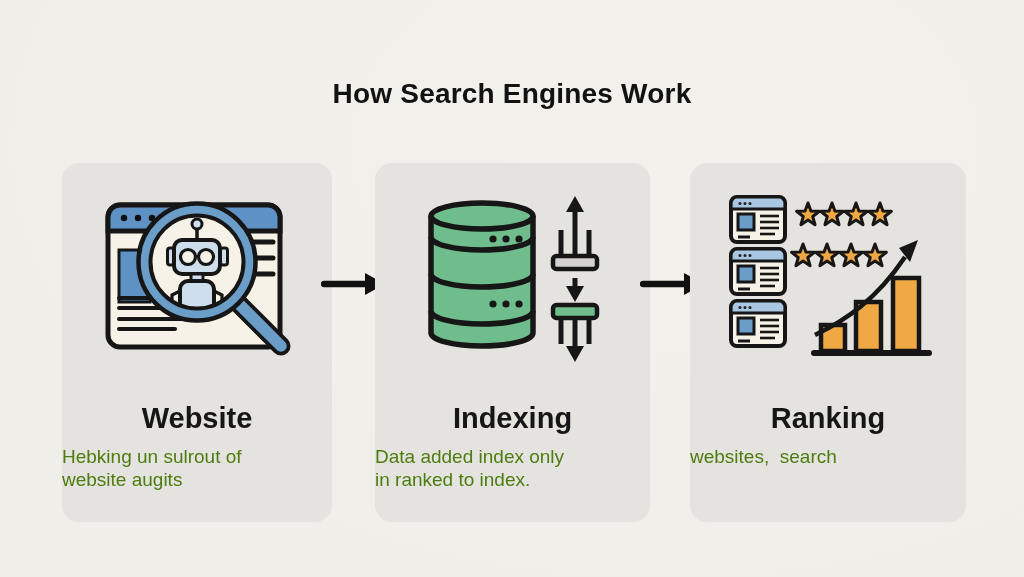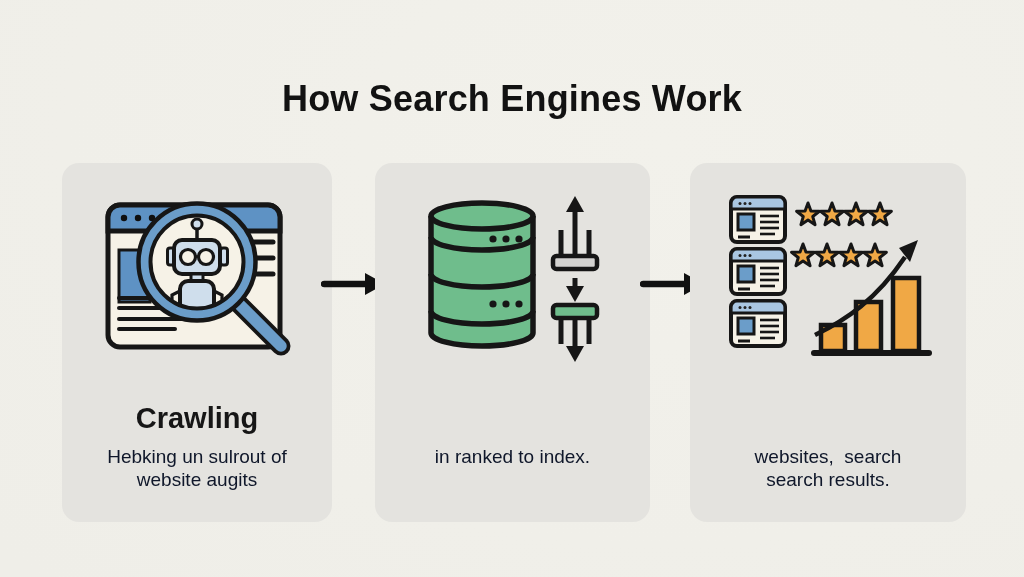--- a/index.html
+++ b/index.html
@@ -7,21 +7,21 @@
     width: 1024px; height: 577px;
     position: relative;
     overflow: hidden;
     background: radial-gradient(1200px 800px at 65% 25%, #f2f1eb, #efeee8 75%);
     font-family: "Liberation Sans", sans-serif;
     color: #181818;
   }
   .page-title {
     position: absolute; top: 78px; left: 0; width: 100%;
     text-align: center;
-    font-size: 36px; font-weight: 700; color: #121212;
+    font-size: 28px; font-weight: 700; color: #121212;
     letter-spacing: 0.2px;
   }
   .panel {
     position: absolute; top: 163px; height: 359px;
     background: #e4e3df;
     border-radius: 17px;
   }
   #panel-crawling { left: 62px;  width: 270px; }
   #panel-indexing { left: 375px; width: 275px; }
   #panel-ranking  { left: 690px; width: 276px; }
@@ -29,22 +29,21 @@
     position: absolute; top: 28px; left: 0; right: 0; height: 180px;
     display: flex; justify-content: center; align-items: center;
   }
   .step-heading {
     position: absolute; top: 239px; left: 0; right: 0;
     text-align: center;
     font-size: 29px; font-weight: 700; color: #161616;
   }
   .step-desc {
     position: absolute; top: 282px; left: 0; right: 0;
-    text-align: center;
-    font-size: 19px; line-height: 23px; color: #0f172a;
+    font-size: 19px; line-height: 23px; color: #4d7c0f;
   }
   .desc-line { white-space: pre; min-height: 0; }
   .connector {
     position: absolute; top: 271px; width: 66px; height: 26px;
   }
   #connector-1 { left: 321px; }
   #connector-2 { left: 640px; }
 </style>
 </head>
 <body>
@@ -94,21 +93,21 @@
 
           <line x1="141" y1="105" x2="186" y2="150" stroke="#161616" stroke-width="19" stroke-linecap="round"></line>
           <line x1="141" y1="105" x2="186" y2="150" stroke="#6b9dc9" stroke-width="11.5" stroke-linecap="round"></line>
 
           <circle cx="102" cy="66" r="52.5" fill="none" stroke="#6b9dc9" stroke-width="11"></circle>
           <circle cx="102" cy="66" r="46.5" fill="none" stroke="#161616" stroke-width="4"></circle>
           <circle cx="102" cy="66" r="58.5" fill="none" stroke="#161616" stroke-width="4.5"></circle>
         </g>
       </svg>
     </div>
-    <div class="step-heading">Crawling</div>
+    <div class="step-heading">Website</div>
     <div class="step-desc">
       <div class="desc-line">Hebking un sulrout of</div>
       <div class="desc-line">website augits</div>
     </div>
   </div>
 
   <svg class="connector" id="connector-1" viewBox="0 0 66 26">
     <line x1="3" y1="13" x2="46" y2="13" stroke="#111" stroke-width="6.5" stroke-linecap="round"></line>
     <polygon points="44,2 44,24 64,13" fill="#111"></polygon>
   </svg>
@@ -143,21 +142,23 @@
           <line x1="162" y1="84" x2="162" y2="97" stroke="#161616" stroke-width="5"></line>
           <path d="M162,108 l-9,-16 h18 Z" fill="#161616"></path>
           <rect x="140" y="111" width="44" height="13" rx="3.5" fill="#6fbd8c" stroke="#161616" stroke-width="4.5"></rect>
           <line x1="148" y1="124" x2="148" y2="150" stroke="#161616" stroke-width="5"></line>
           <line x1="176" y1="124" x2="176" y2="150" stroke="#161616" stroke-width="5"></line>
           <line x1="162" y1="124" x2="162" y2="156" stroke="#161616" stroke-width="5"></line>
           <path d="M162,168 l-9,-16 h18 Z" fill="#161616"></path>
         </g>
       </svg>
     </div>
+    <div class="step-heading">Indexing</div>
     <div class="step-desc">
+      <div class="desc-line">Data added index only</div>
       <div class="desc-line">in ranked to index.</div>
     </div>
   </div>
 
   <svg class="connector" id="connector-2" viewBox="0 0 66 26">
     <line x1="3" y1="13" x2="46" y2="13" stroke="#111" stroke-width="6.5" stroke-linecap="round"></line>
     <polygon points="44,2 44,24 64,13" fill="#111"></polygon>
   </svg>
 
   <div class="panel" id="panel-ranking">
@@ -201,19 +202,19 @@
         <g>
           <rect x="110" y="130" width="24" height="26" fill="#f0a845" stroke="#161616" stroke-width="4.5"></rect>
           <rect x="145" y="107" width="25" height="49" fill="#f0a845" stroke="#161616" stroke-width="4.5"></rect>
           <rect x="182" y="83" width="26" height="73" fill="#f0a845" stroke="#161616" stroke-width="4.5"></rect>
           <line x1="103" y1="158" x2="218" y2="158" stroke="#161616" stroke-width="6" stroke-linecap="round"></line>
           <path d="M104,140 C135,125 165,105 194,62" fill="none" stroke="#161616" stroke-width="4.5"></path>
           <polygon points="207,45 188,53 199,67" fill="#161616"></polygon>
         </g>
       </svg>
     </div>
+    <div class="step-heading">Ranking</div>
     <div class="step-desc">
       <div class="desc-line">websites,  search</div>
-      <div class="desc-line">search results.</div>
     </div>
   </div>
 
 </div>
 
 </body></html>

